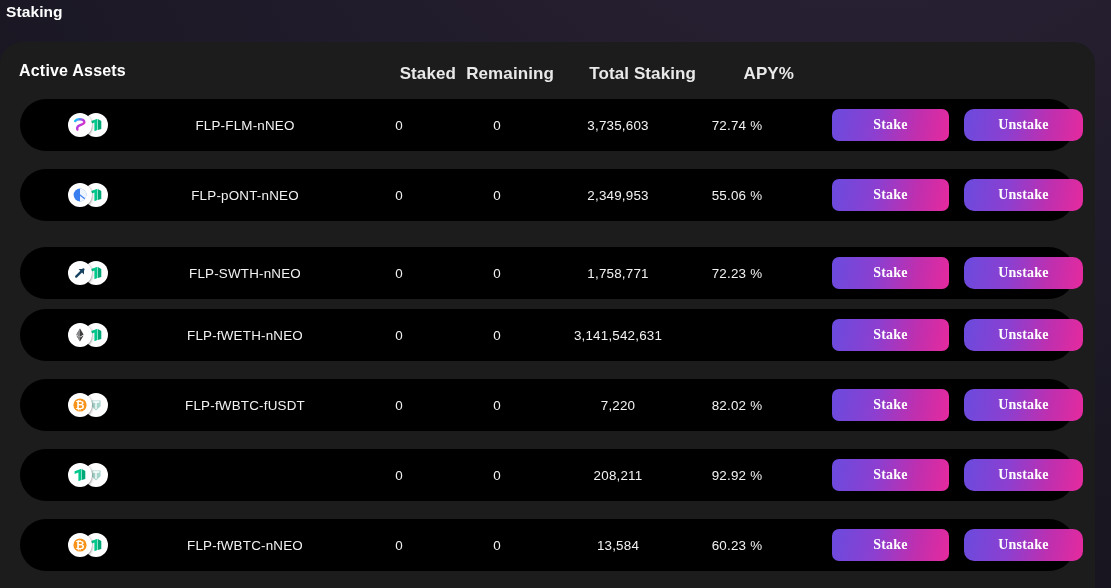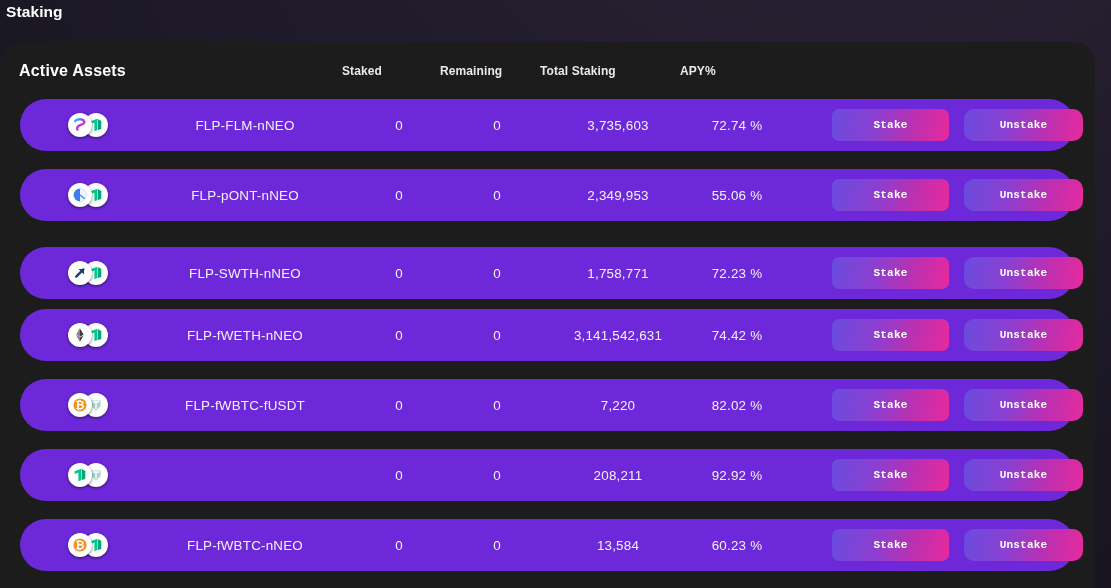--- a/index.html
+++ b/index.html
@@ -34,37 +34,37 @@
     position: relative;
     height: 57px;
   }
   .card-title {
     position: absolute; left: 19px; top: 20px;
     font-size: 16px; font-weight: bold; color: #ffffff;
     letter-spacing: 0.2px;
   }
   .col-head {
     position: absolute; top: 22px;
-    font-size: 12px; font-weight: bold; color: #e9e9e9;
-    text-align: left;
+    font-size: 17px; font-weight: bold; color: #e9e9e9;
+    text-align: right;
     letter-spacing: 0.1px;
   }
   .ch-staked    { left: 342px; width: 114px; }
   .ch-remaining { left: 440px; width: 114px; }
   .ch-total     { left: 540px; width: 156px; }
   .ch-apy       { left: 680px; width: 114px; }
 
   .rows { position: relative; }
 
   .row {
     position: absolute;
     left: 20px;
     width: 1055px;
     height: 52px;
-    background: #6d28d9;
+    background: #000000;
     border-radius: 26px;
   }
 
   .cell {
     position: absolute;
     top: 0; height: 52px;
     display: flex; align-items: center;
     font-size: 13.4px; color: #f2f2f2;
     letter-spacing: 0.2px;
   }
@@ -88,22 +88,22 @@
   .tok.a { left: 0; z-index: 2; }
   .tok.b { left: 16px; z-index: 1; }
   .tok svg { display: block; }
 
   
   .btn {
     position: absolute; top: 10px;
     height: 32px;
     border: 0; border-radius: 7px;
     color: #ffffff;
-    font-family: Liberation Mono, monospace;
-    font-size: 11px; font-weight: bold;
+    font-family: Liberation Serif, serif;
+    font-size: 14px; font-weight: bold;
     letter-spacing: 0.2px;
     cursor: pointer;
     background: linear-gradient(100deg, #6a4bde 0%, #8c3fd0 38%, #c02fae 72%, #e62a9e 100%);
   }
   .btn-stake   { left: 812px; width: 117px; }
   .btn-unstake { left: 944px; width: 119px; border-radius: 10px; }
 </style>
 </head>
 <body>
 
@@ -220,21 +220,20 @@
                   <path d="M2.6 4.3 L9.4 1.8 L9.4 12.9 L6.4 14.2 L6.4 5.6 L2.6 7.0 Z" fill="#00c88c"></path>
                   <path d="M9.9 2.0 L13.3 4.0 L13.3 12.0 L9.9 13.0 Z" fill="#00a877"></path>
                 </svg>
               </div>
             </div>
           </div>
           <div class="cell c-name">FLP-fWETH-nNEO</div>
           <div class="cell c-staked">0</div>
           <div class="cell c-remaining">0</div>
           <div class="cell c-total">3,141,542,631</div>
-          <div class="cell c-apy">74.42 %</div>
           <button class="btn btn-stake">Stake</button>
           <button class="btn btn-unstake">Unstake</button>
         </div>
         <div class="row" style="top: 280px;">
           <div class="cell c-icons">
             <div class="icon-pair">
               <div class="tok a">
                 <svg width="16" height="16" viewBox="0 0 16 16">
                   <circle cx="8" cy="8" r="6.6" fill="#f7931a"></circle>
                   <text x="8" y="12.1" text-anchor="middle" font-family="DejaVu Sans, sans-serif" font-size="11" font-weight="bold" fill="#ffffff">₿</text>

